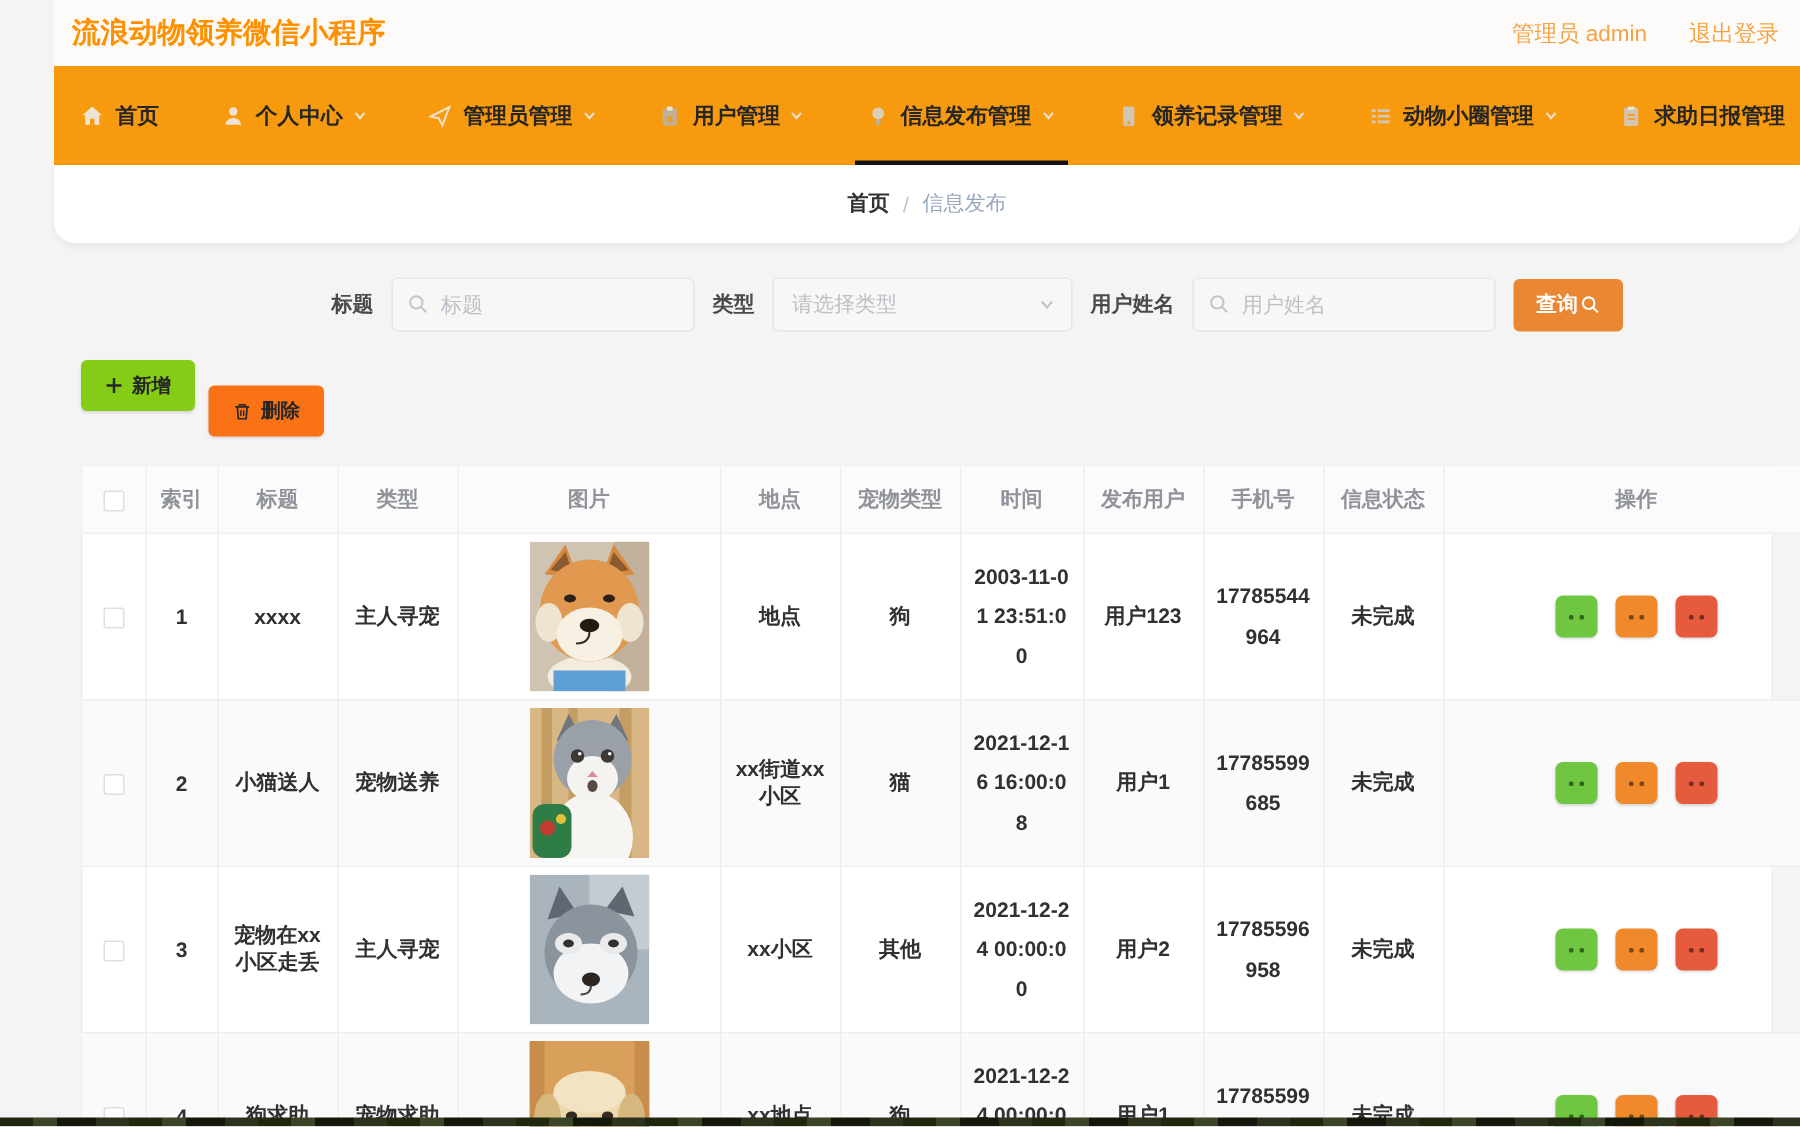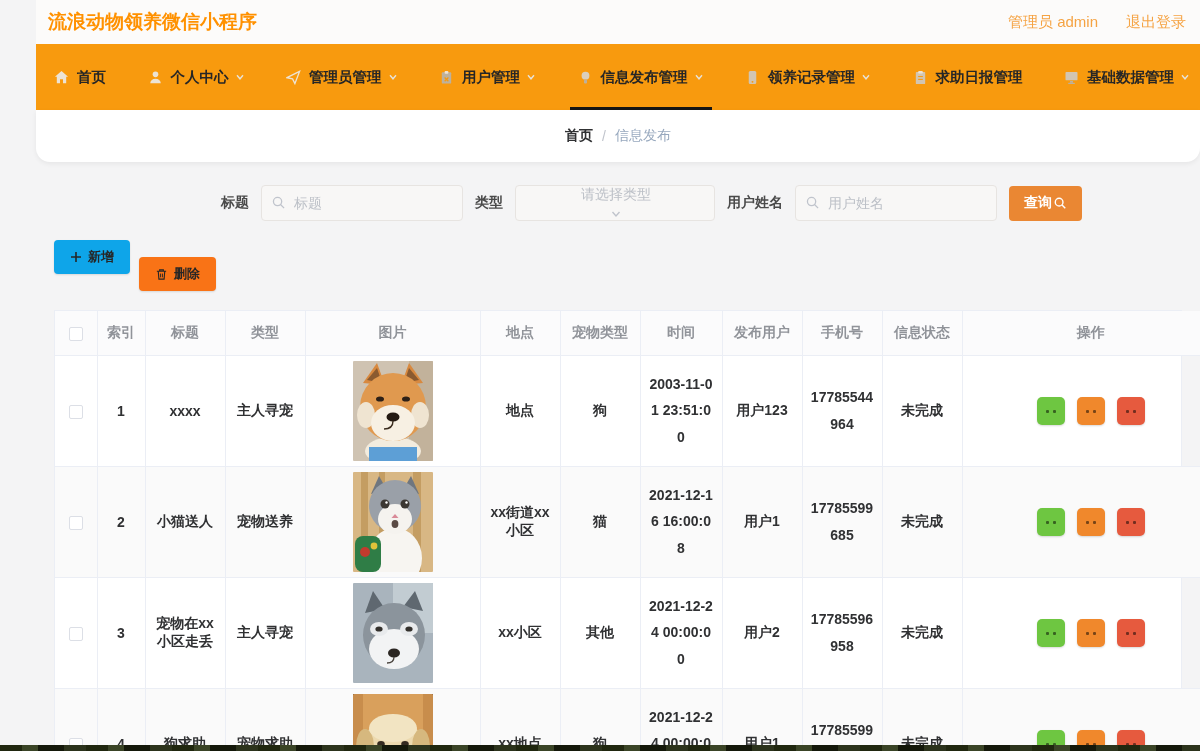--- a/index.html
+++ b/index.html
@@ -26,28 +26,28 @@
   .crumb-sep { color:#c0c4cc; }
   .crumb-cur { color:#97a8be; }
 
   
   .filters { display:flex; align-items:center; margin:23px 0 0 185px; gap:12px; }
   .f-label { font-size:14px; color:#4a4a4a; font-weight:600; white-space:nowrap; }
   .f-input-wrap { position:relative; }
   .f-input-wrap .s-icon { position:absolute; left:10px; top:10px; }
   .f-input { width:202px; height:36px; border:1px solid #e7e4e1; border-radius:4px; background:#f8f7f6; padding:0 10px 0 32px; font-size:14px; color:#606266; outline:none; font-family:inherit; }
   .f-input::placeholder { color:#bcc0c7; }
-  .f-select { width:200px; height:36px; border:1px solid #e7e4e1; border-radius:4px; background:#f8f7f6; display:flex; align-items:center; justify-content:space-between; padding:0 10px 0 12px; cursor:pointer;flex-direction:column; }
+  .f-select { width:200px; height:36px; border:1px solid #e7e4e1; border-radius:4px; background:#f8f7f6; display:flex; align-items:center; justify-content:space-between; padding:0 10px 0 12px; cursor:pointer; }
   .f-select .ph { font-size:14px; color:#bcc0c7; }
   .btn-query { height:35px; padding:0 15px; background:#ea8733; border:none; border-radius:4px; color:#fff; font-size:14px; font-weight:600; display:flex; align-items:center; gap:1px; cursor:pointer; font-family:inherit; }
 
   
   .toolbar { display:flex; margin:19px 0 0 18px; gap:9px; }
   .btn-add, .btn-del { height:34px; padding:0 16px; border:none; border-radius:4px; font-size:13px; font-weight:700; color:#262626; display:flex; align-items:center; gap:6px; cursor:pointer; font-family:inherit; box-shadow:0 1px 2px rgba(0,0,0,.12); }
-  .btn-add { background:#0ea5e9; }
+  .btn-add { background:#84cc16; }
   .btn-del { background:#f97316;margin-top:17px; }
 
   
   .table-wrap { margin:19px 18px 0 18px; background:#fff; border:1px solid #ebeef5; }
   table { width:100%; border-collapse:collapse; table-layout:fixed; }
   th { height:44px; font-size:14px; font-weight:600; color:#909399; background:#fbfbfc; border-right:1px solid #ebeef5; border-bottom:1px solid #ebeef5; text-align:center; }
   th:last-child { border-right:none; }
   td { height:111px; font-size:14px; font-weight:600; color:#303133; text-align:center; vertical-align:middle; border-right:1px solid #ebeef5; border-bottom:1px solid #ebeef5; padding:4px 8px; }
   td:last-child { border-right:none; }
   tr.stripe td { background:#fafafa; }
@@ -144,42 +144,47 @@
           </svg>
       </span>
       <span>领养记录管理</span>
       <svg class="chev" width="10" height="10" viewBox="0 0 10 10">
           <path d="M2 3.2 L5 6.8 L8 3.2" stroke="#e7e2d8" stroke-width="1.4" fill="none"></path>
         </svg>
     </div>
     <div class="nav-item">
       <span class="nicon">
         <svg width="15" height="15" viewBox="0 0 16 16">
+            <g fill="#cfc9c0">
+              <rect x="1.5" y="3" width="3" height="2"></rect>
+              <rect x="6" y="3" width="8.5" height="2"></rect>
+              <rect x="1.5" y="7" width="3" height="2"></rect>
+              <rect x="6" y="7" width="8.5" height="2"></rect>
+              <rect x="1.5" y="11" width="3" height="2"></rect>
+              <rect x="6" y="11" width="8.5" height="2"></rect>
+            </g>
+          </svg>
+      </span>
+      <span>动物小圈管理</span>
+      <svg class="chev" width="10" height="10" viewBox="0 0 10 10">
+          <path d="M2 3.2 L5 6.8 L8 3.2" stroke="#e7e2d8" stroke-width="1.4" fill="none"></path>
+        </svg>
+    </div>
+    <div class="nav-item">
+      <span class="nicon">
+        <svg width="15" height="15" viewBox="0 0 16 16">
             <rect x="3" y="2" width="10" height="13" rx="1" fill="#cfc9c0"></rect>
             <rect x="5.5" y="1" width="5" height="2.6" rx="1" fill="#eceae6"></rect>
             <g stroke="#f89a0e" stroke-width="1.1">
               <path d="M5.5 7 h5"></path>
               <path d="M5.5 10 h5"></path>
             </g>
           </svg>
       </span>
       <span>求助日报管理</span>
-    </div>
-    <div class="nav-item">
-      <span class="nicon">
-        <svg width="15" height="15" viewBox="0 0 16 16">
-            <rect x="1.6" y="2" width="12.8" height="9" rx="1" fill="#cfc9c0"></rect>
-            <rect x="6.4" y="11.6" width="3.2" height="2" fill="#b9b3aa"></rect>
-            <rect x="4.4" y="13.6" width="7.2" height="1.4" rx=".7" fill="#b9b3aa"></rect>
-          </svg>
-      </span>
-      <span>基础数据管理</span>
-      <svg class="chev" width="10" height="10" viewBox="0 0 10 10">
-          <path d="M2 3.2 L5 6.8 L8 3.2" stroke="#e7e2d8" stroke-width="1.4" fill="none"></path>
-        </svg>
     </div>
   </nav>
 
   <div class="crumb-band">
     <span class="crumb-home">首页</span>
     <span class="crumb-sep">/</span>
     <span class="crumb-cur">信息发布</span>
   </div>
 
   <div class="filters">

